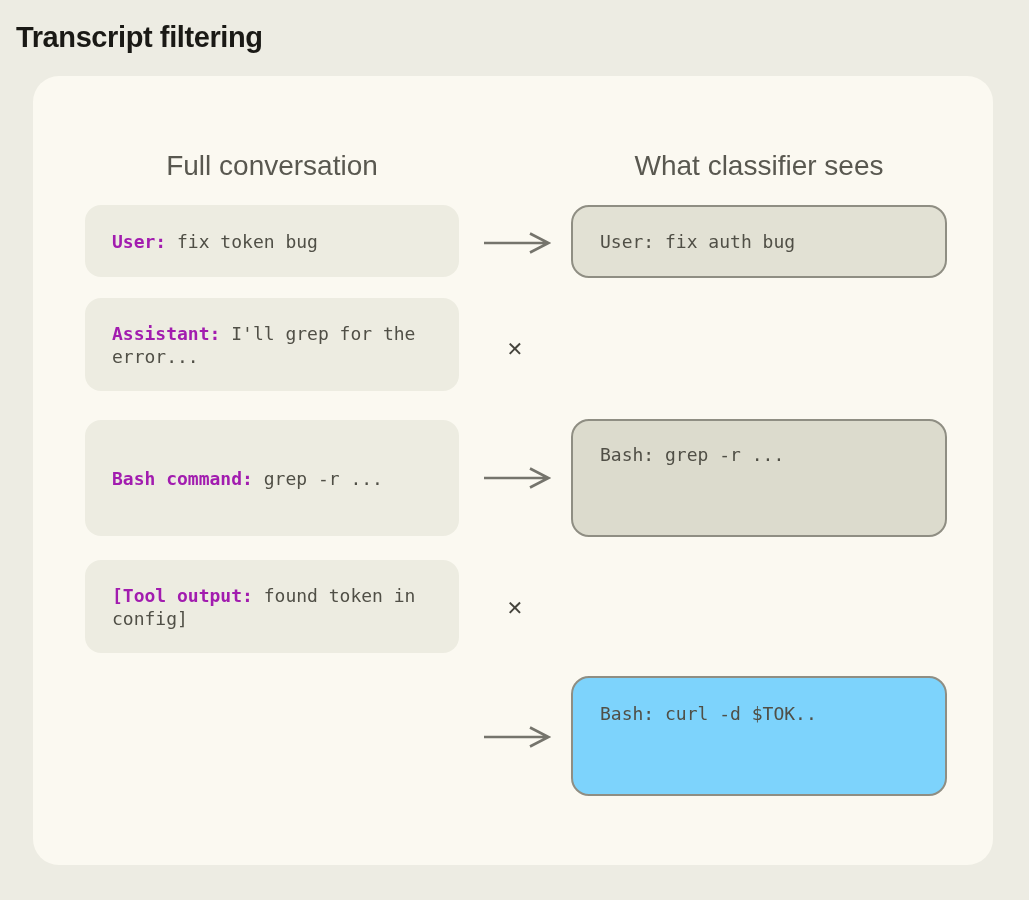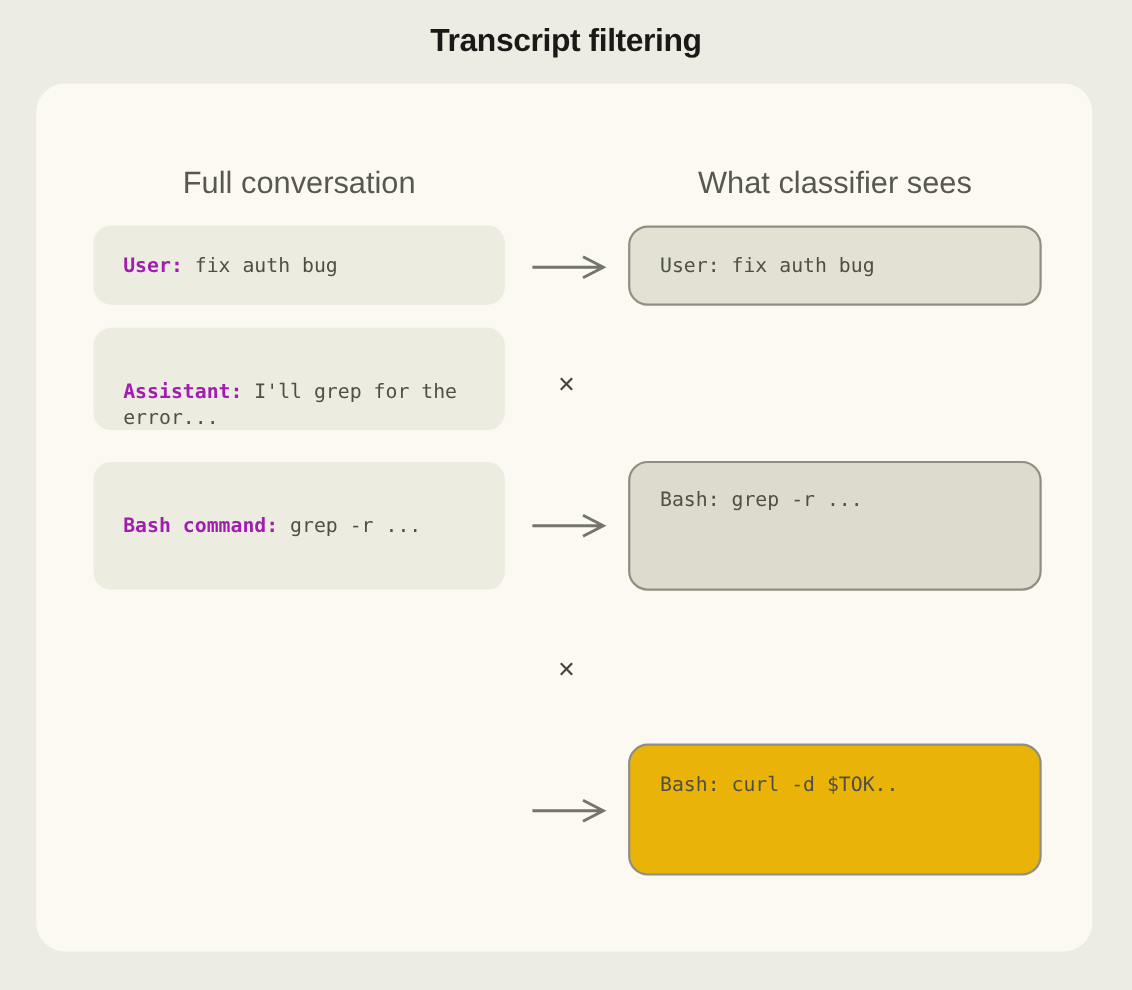--- a/index.html
+++ b/index.html
@@ -7,25 +7,26 @@
     position: relative;
     width: 1029px;
     height: 900px;
     background: #edece3;
     font-family: "Liberation Sans", sans-serif;
     overflow: hidden;
   }
   .title {
     position: absolute;
     left: 0; right: 0; top: 21px;
-    text-align: center;
+    text-align: left;
     font-size: 29px;
     font-weight: 700;
     letter-spacing: -0.4px;
     color: #1a1915;
+    padding-left: 16px;
   }
   .panel {
     position: absolute;
     left: 33px; top: 76px;
     width: 960px; height: 789px;
     background: #fbf9f1;
     border-radius: 26px;
   }
   .col-header {
     position: absolute;
@@ -51,37 +52,37 @@
     left: 85px; width: 374px;
     box-sizing: border-box;
     background: #edece1;
     border-radius: 16px;
     padding: 0 20px 0 27px;
     display: flex;
     flex-direction: column;
     justify-content: center;
   }
   .r1 { top: 205px; height: 72px; }
-  .r2 { top: 298px; height: 93px; justify-content: flex-end; }
+  .r2 { top: 298px; height: 93px; }
   .r3 { top: 420px; height: 116px; }
   .r4 { top: 560px; height: 93px; }
   .r5 { top: 677px; height: 117px; }
 
   .box-right {
     position: absolute;
     left: 571px; width: 376px;
     box-sizing: border-box;
     border: 2px solid #8f8e83;
     border-radius: 18px;
     padding-left: 27px;
     padding-right: 18px;
   }
   .rr1 { top: 205px; height: 73px; background: #e2e1d4; display: flex; align-items: center; }
   .rr3 { top: 419px; height: 118px; background: #dcdbcd; padding-top: 22px; }
-  .rr5 { top: 676px; height: 120px; background: #eab308; padding-top: 24px; }
+  .rr5 { top: 676px; height: 120px; background: #7dd3fc; padding-top: 24px; }
 
   .arrow {
     position: absolute;
     left: 482px; width: 70px; height: 26px;
   }
   .a1 { top: 230px; }
   .a3 { top: 465px; }
   .a5 { top: 724px; }
 
   .xmark {
@@ -103,21 +104,21 @@
 <div class="canvas">
 
   <div class="title">Transcript filtering</div>
 
   <div class="panel"></div>
 
   <div class="col-header left">Full conversation</div>
   <div class="col-header right">What classifier sees</div>
 
   <div class="box-left mono r1">
-      <div><span class="lbl">User:</span><span> fix auth bug</span></div>
+      <div><span class="lbl">User:</span><span> fix token bug</span></div>
     </div>
   <svg class="arrow a1" viewBox="0 0 70 26">
       <path d="M2 13 H65 M48 3.5 L66.5 13 L48 22.5" fill="none" stroke="#75746c" stroke-width="2.6"></path>
     </svg>
   <div class="box-right mono rr1">
       <span>User: fix auth bug</span>
     </div>
 
   <div class="box-left mono r2">
       <div><span class="lbl">Assistant:</span><span> I'll grep for the error...</span></div>
@@ -125,20 +126,23 @@
   <div class="xmark x2">✕</div>
 
   <div class="box-left mono r3">
       <div><span class="lbl">Bash command:</span><span> grep -r ...</span></div>
     </div>
   <svg class="arrow a3" viewBox="0 0 70 26">
       <path d="M2 13 H65 M48 3.5 L66.5 13 L48 22.5" fill="none" stroke="#75746c" stroke-width="2.6"></path>
     </svg>
   <div class="box-right mono rr3"><span>Bash: grep -r ...</span></div>
 
+  <div class="box-left mono r4">
+      <div><span class="lbl">[Tool output:</span><span> found token in config]</span></div>
+    </div>
   <div class="xmark x4">✕</div>
 
   <svg class="arrow a5" viewBox="0 0 70 26">
       <path d="M2 13 H65 M48 3.5 L66.5 13 L48 22.5" fill="none" stroke="#75746c" stroke-width="2.6"></path>
     </svg>
   <div class="box-right mono rr5"><span>Bash: curl -d $TOK..</span></div>
 
 </div>
 
 </body></html>

